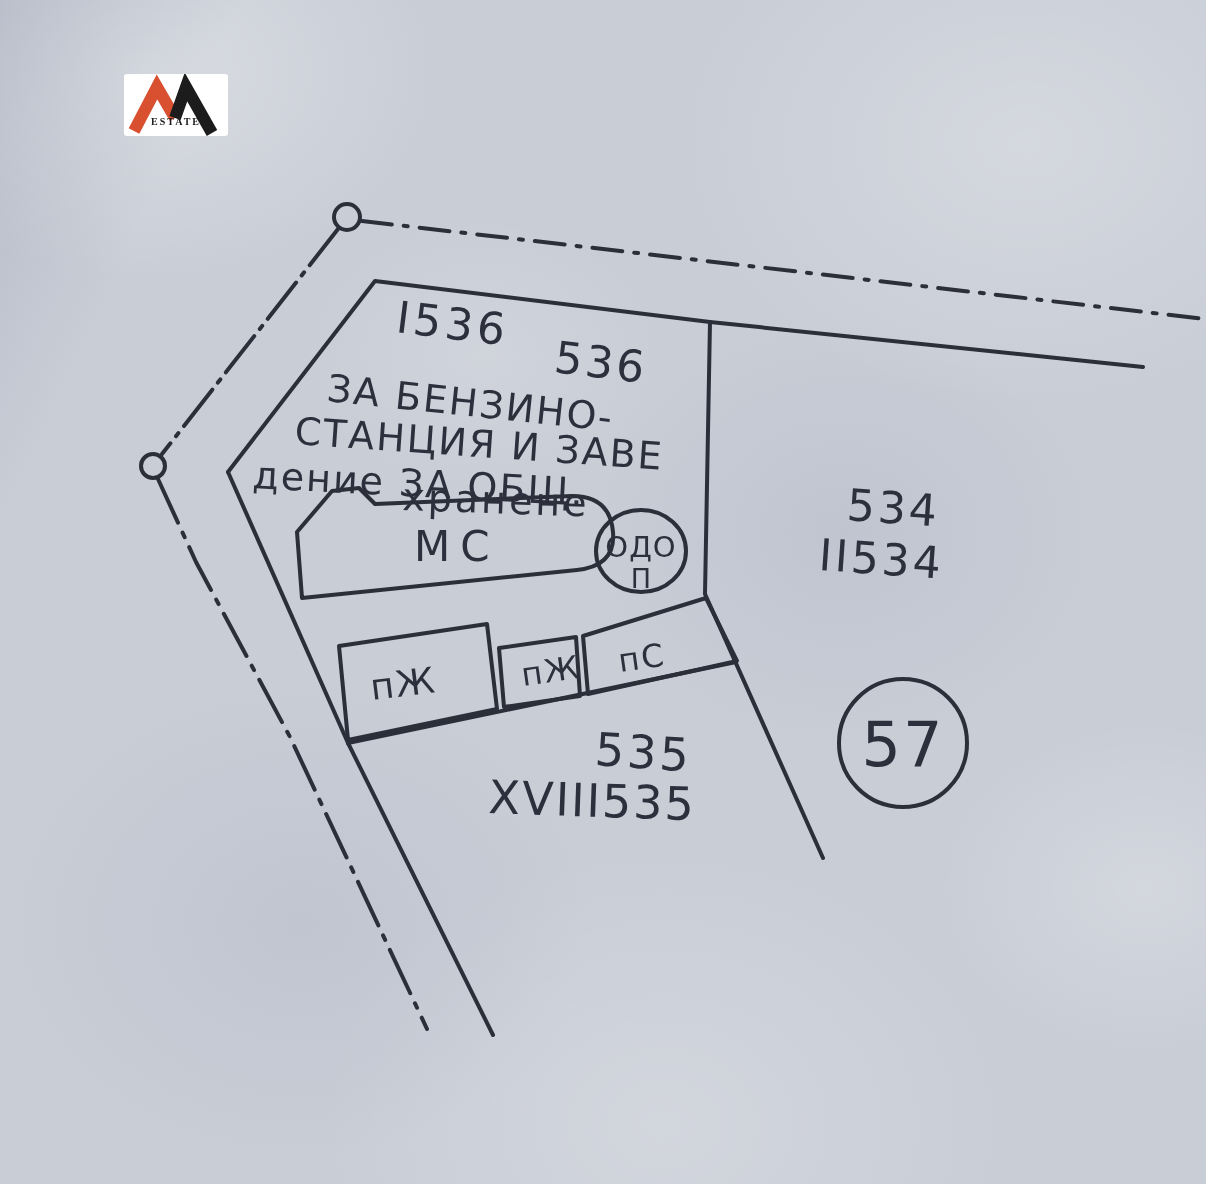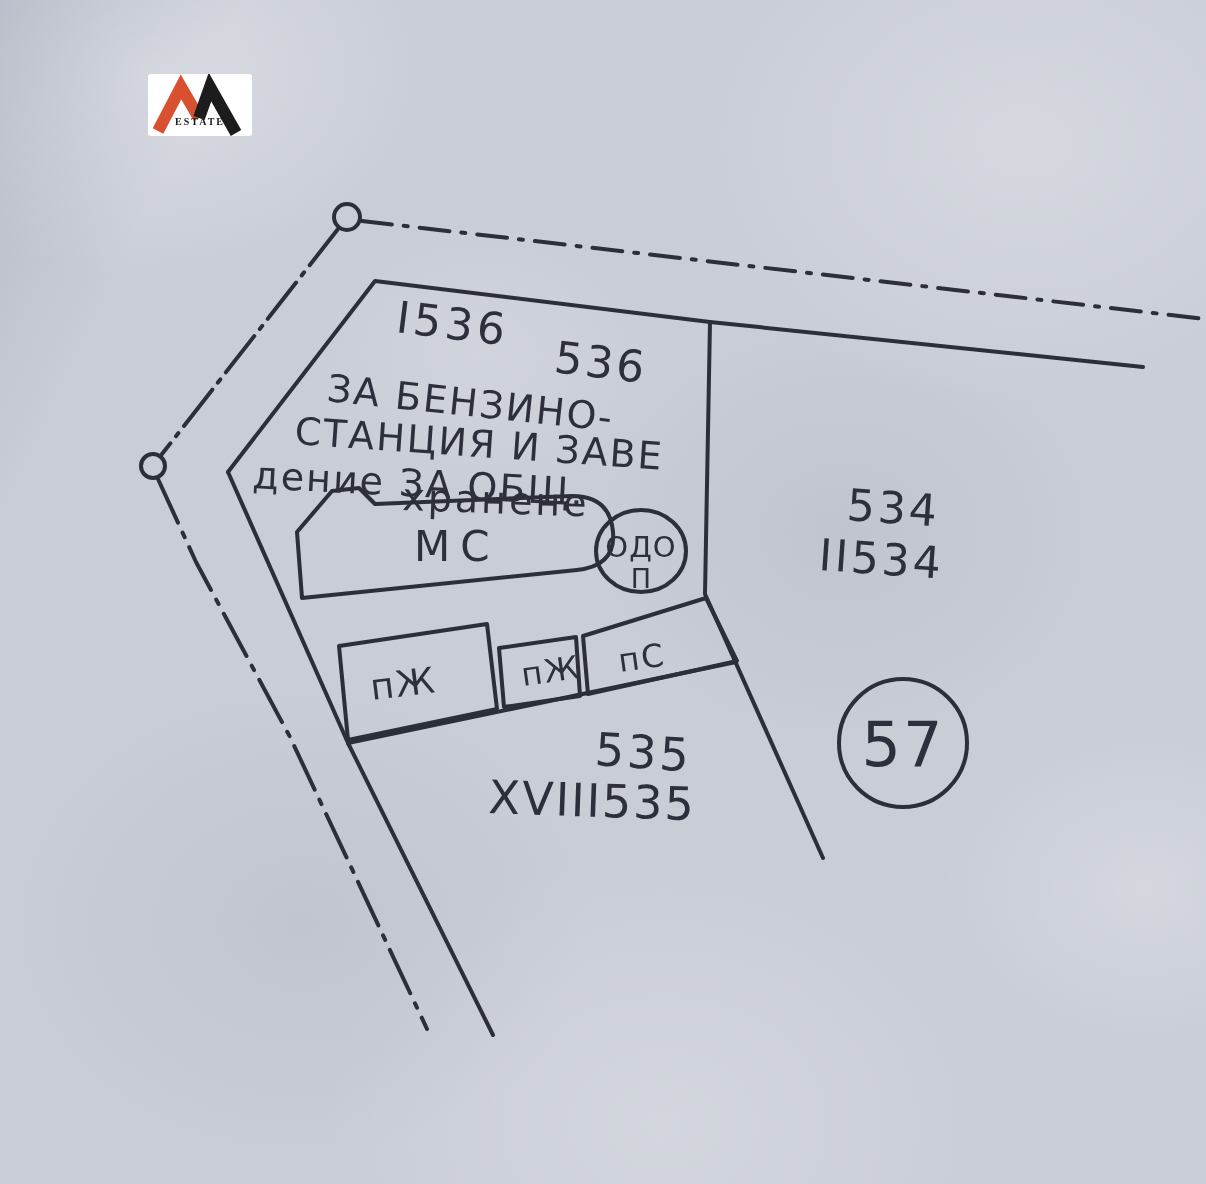--- a/index.html
+++ b/index.html
@@ -21,21 +21,21 @@
       radial-gradient(ellipse 260px 200px at 40% 30%, rgba(255,255,255,.14), rgba(255,255,255,0) 70%);
   }
   .sketch{position:absolute;left:0;top:0;}
   .sketch path, .sketch circle, .sketch ellipse, .sketch line{
     fill:none;stroke:#2c2f3a;stroke-width:4;stroke-linecap:round;stroke-linejoin:round;
   }
   .sketch text{
     fill:#2d303c;font-family:"DejaVu Sans",sans-serif;
   }
   .logo{
-    position:absolute;left:148px;top:74px;width:104px;height:62px;
+    position:absolute;left:124px;top:74px;width:104px;height:62px;
     background:#ffffff;border-radius:3px;
   }
   .logo svg{display:block;}
 </style>
 </head>
 <body>
 
 <div class="paper">
 
   <div class="logo">

